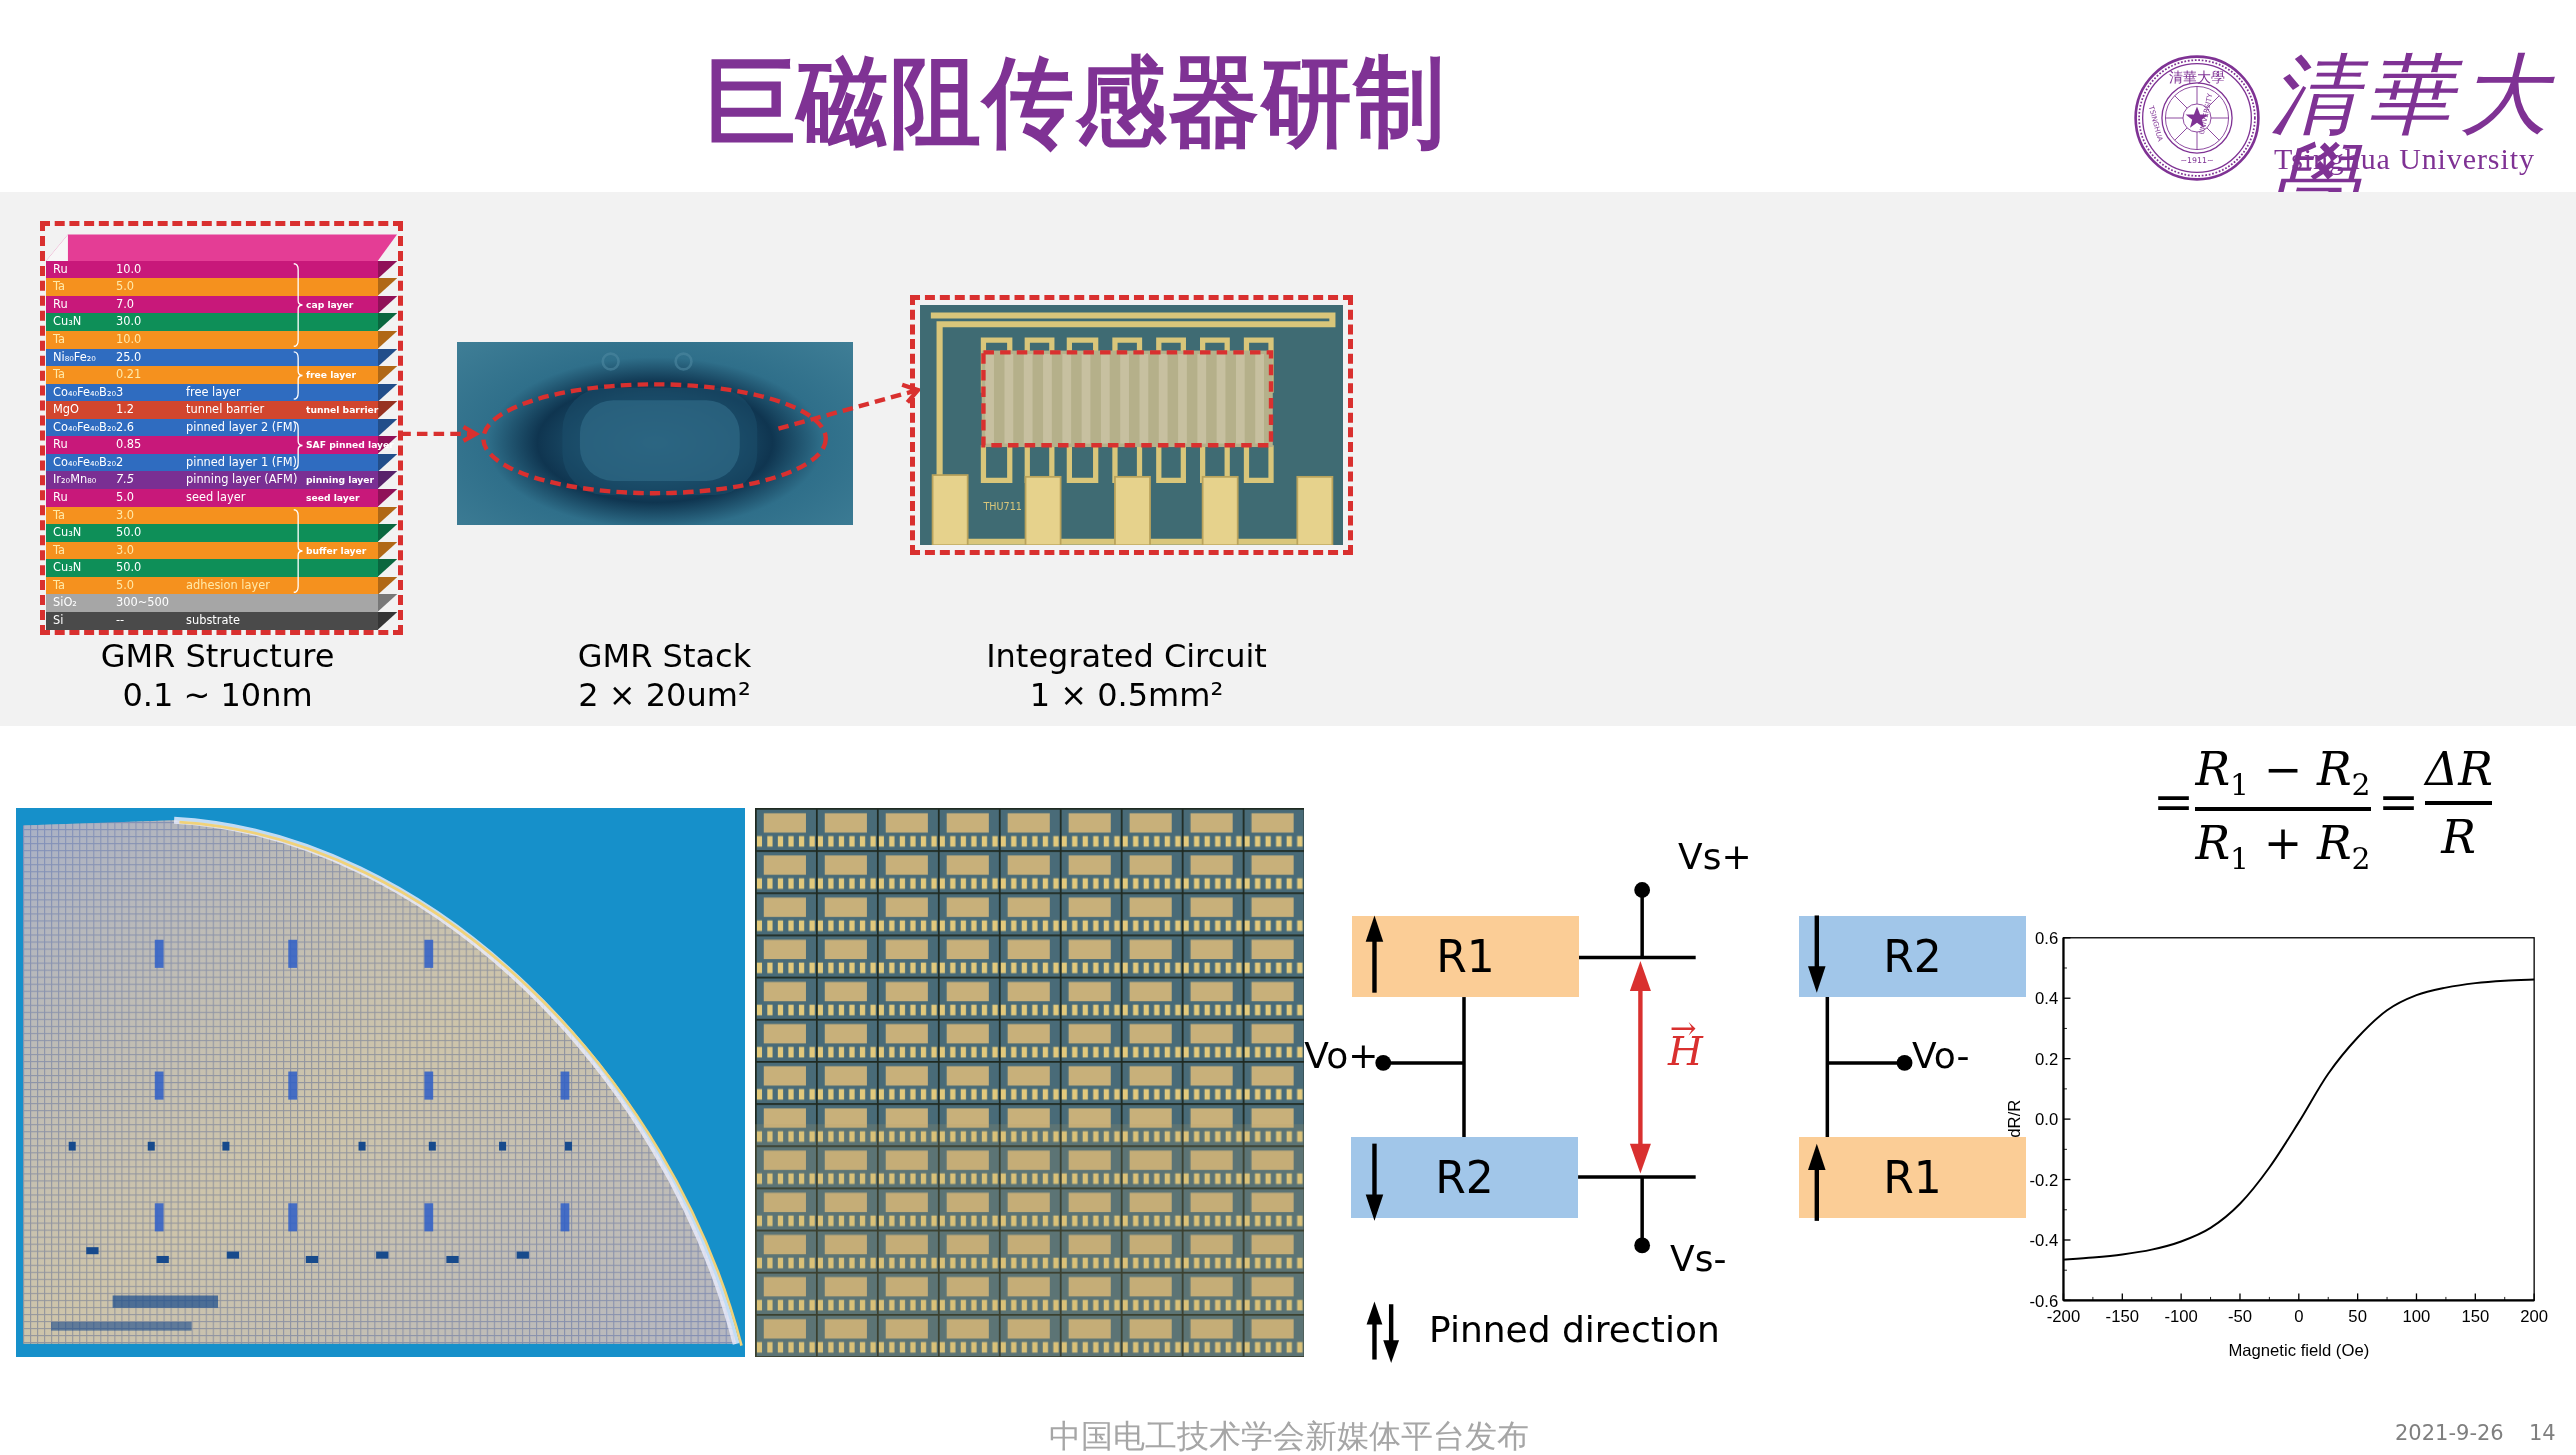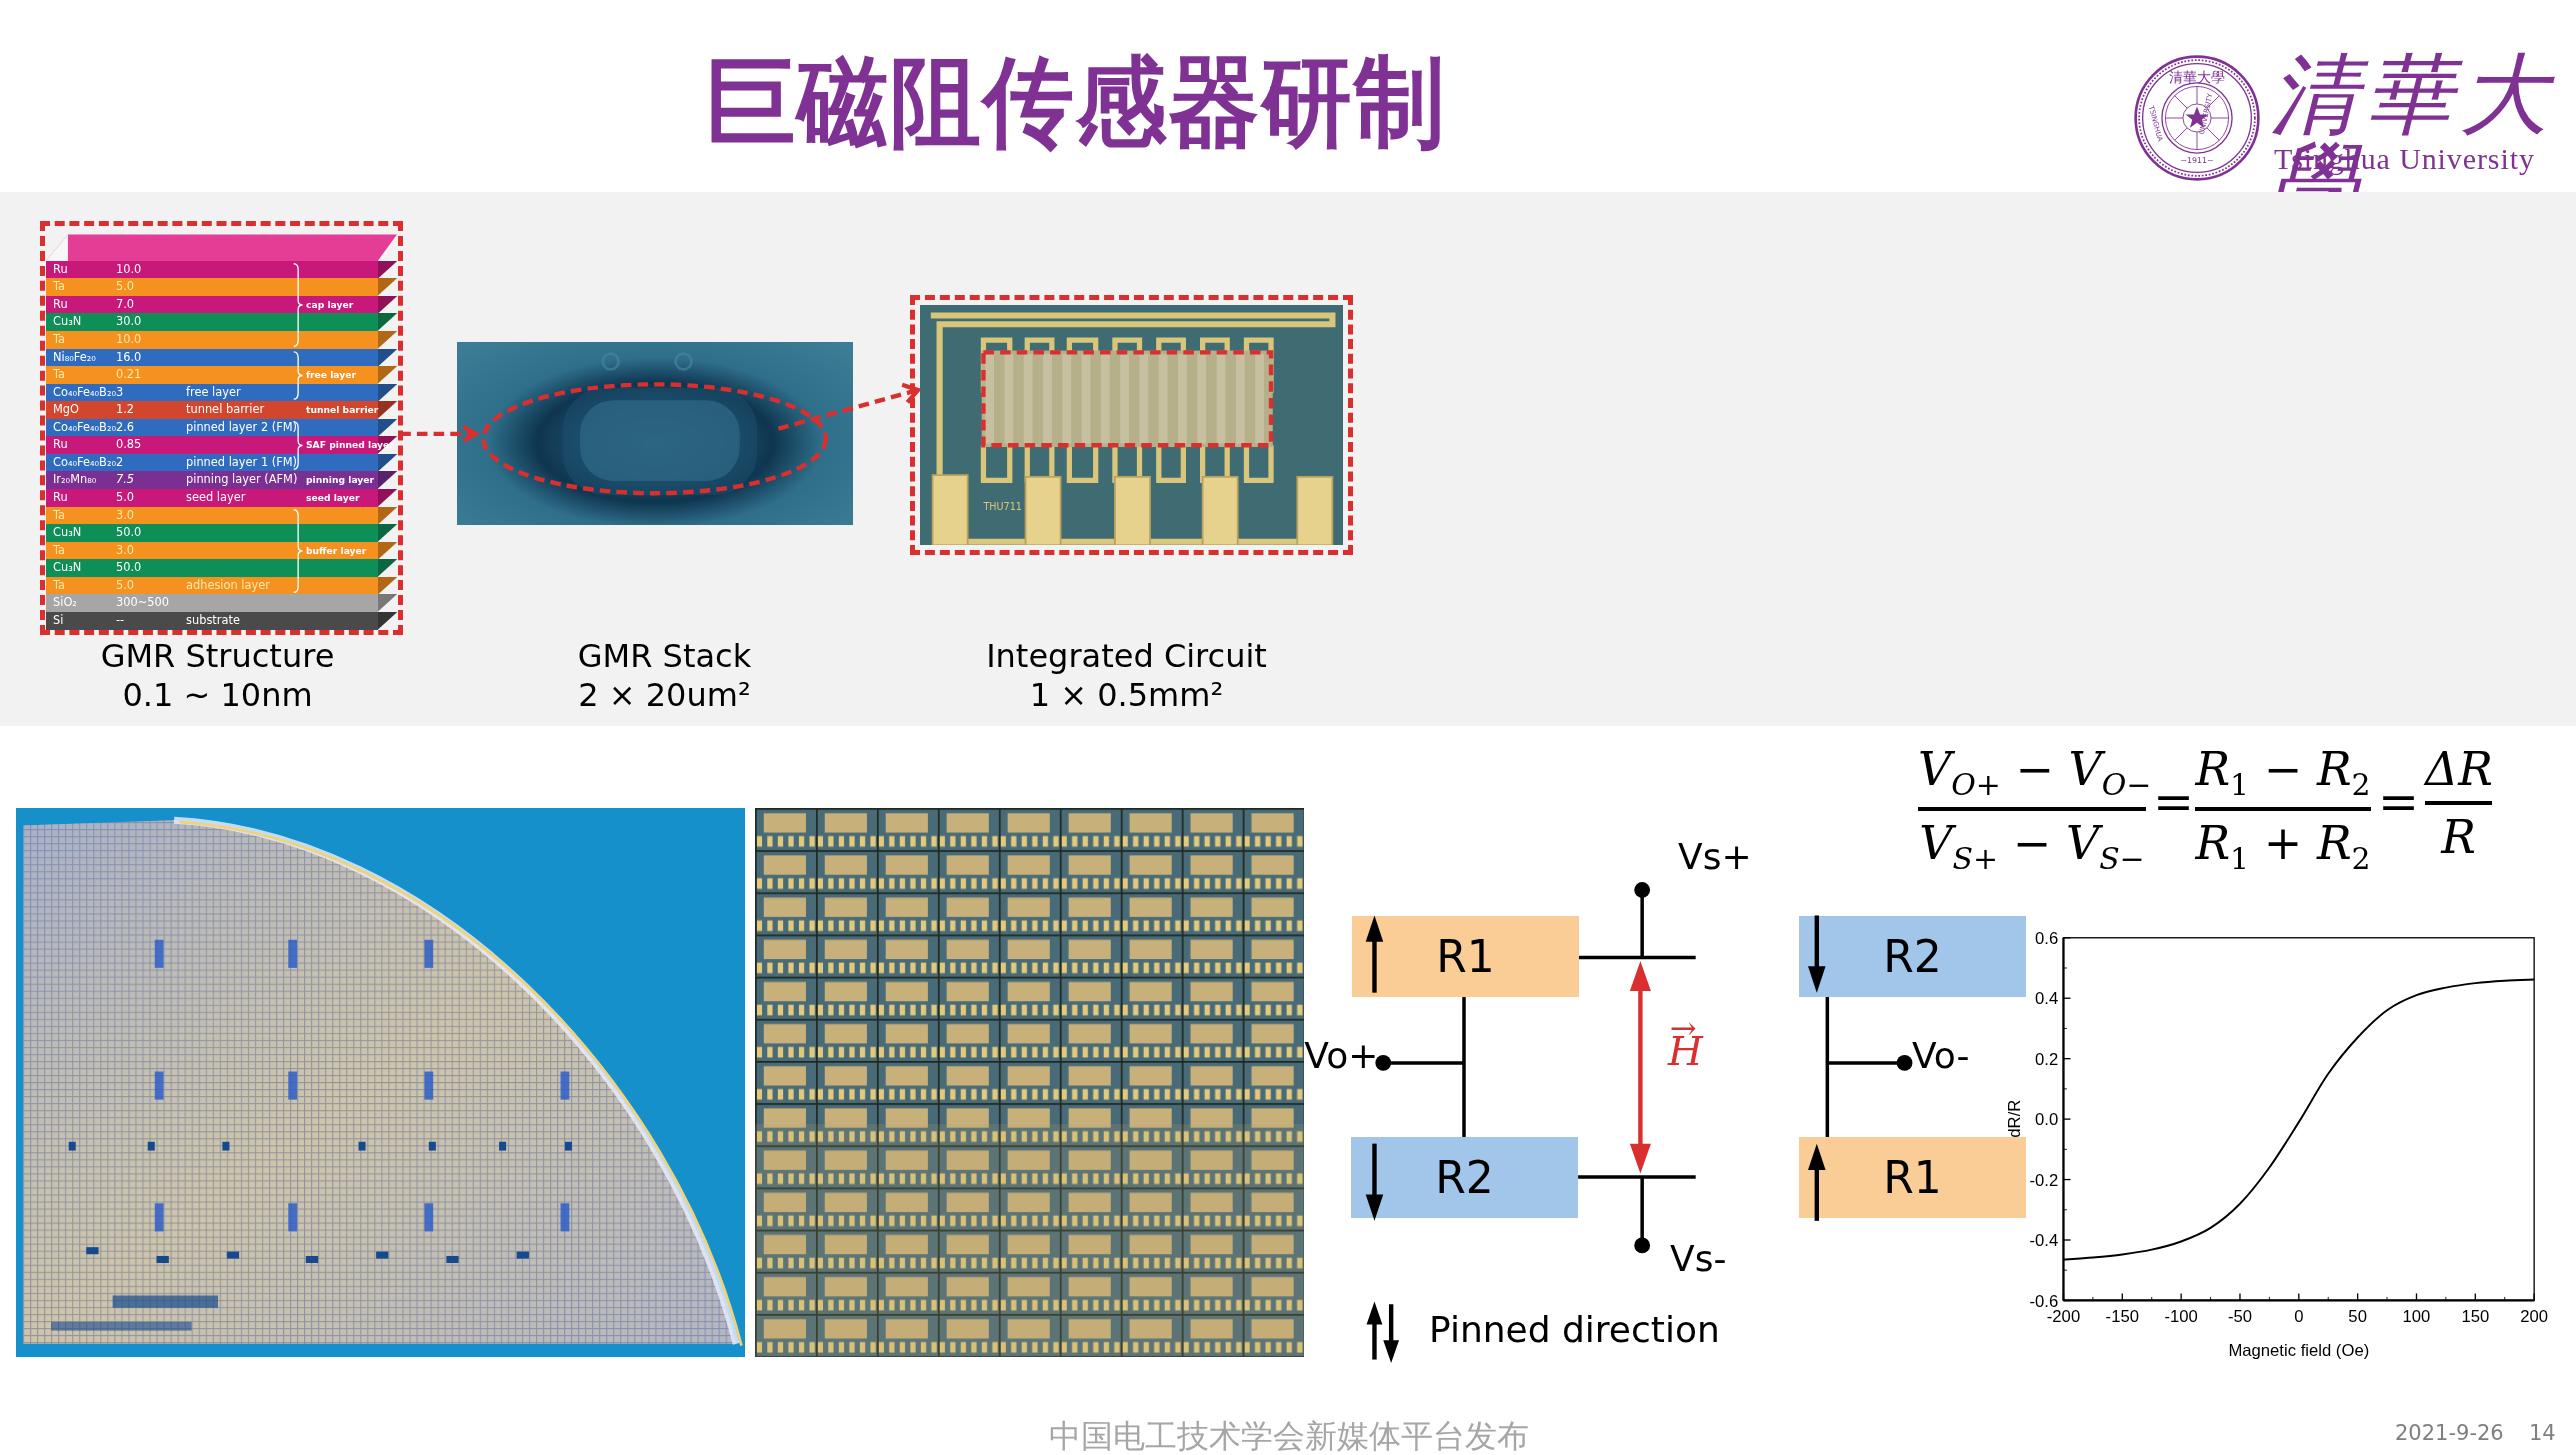--- a/index.html
+++ b/index.html
@@ -105,21 +105,21 @@
     </div>
     <div class="layer-side" style="top: 83px; background: rgb(14, 143, 88); filter: brightness(0.72); clip-path: polygon(0px 0px, 100% -100%, 100% 0%, 0px 100%);"></div>
     <div class="layer" style="top: 101px; background: rgb(245, 145, 30);">
       <span class="m" style="color: rgb(255, 233, 168);">Ta</span>
       <span class="t" style="color: rgb(255, 233, 168);">10.0</span>
       <span class="d" style="color: rgb(255, 233, 168);"></span>
     </div>
     <div class="layer-side" style="top: 101px; background: rgb(245, 145, 30); filter: brightness(0.72); clip-path: polygon(0px 0px, 100% -100%, 100% 0%, 0px 100%);"></div>
     <div class="layer" style="top: 119px; background: rgb(47, 108, 192);">
       <span class="m" style="color: rgb(255, 255, 255);">Ni₈₀Fe₂₀</span>
-      <span class="t" style="color: rgb(255, 255, 255);">16.0</span>
+      <span class="t" style="color: rgb(255, 255, 255);">25.0</span>
       <span class="d" style="color: rgb(255, 255, 255);"></span>
     </div>
     <div class="layer-side" style="top: 119px; background: rgb(47, 108, 192); filter: brightness(0.72); clip-path: polygon(0px 0px, 100% -100%, 100% 0%, 0px 100%);"></div>
     <div class="layer" style="top: 136px; background: rgb(245, 145, 30);">
       <span class="m" style="color: rgb(255, 233, 168);">Ta</span>
       <span class="t" style="color: rgb(255, 233, 168);">0.21</span>
       <span class="d" style="color: rgb(255, 233, 168);"></span>
     </div>
     <div class="layer-side" style="top: 136px; background: rgb(245, 145, 30); filter: brightness(0.72); clip-path: polygon(0px 0px, 100% -100%, 100% 0%, 0px 100%);"></div>
     <div class="layer" style="top: 154px; background: rgb(47, 108, 192);">
@@ -459,25 +459,20 @@
   <div class="lbl" style="left:5.3px;top:218px;">Vo+</div>
   <div class="lbl" style="left:613px;top:218px;">Vo-</div>
   <div class="lbl" style="left:369px;top:211px;color:#D9302F;font-family:'DejaVu Serif',serif;font-style:italic;font-size:40px;">
     <span style="position:absolute;left:1.8px;top:-19.3px;font-style:normal;font-size:32px;">→</span>
     <span>H</span>
   </div>
   <div class="lbl" style="left:130px;top:492px;">Pinned direction</div>
 </div>
 
 <div class="abs formula">
-  <div class="frac" style="left:0;top:0;width:228px;">
-    <span class="num">V<sub>O+</sub> <span style="font-style:normal">−</span> V<sub>O−</sub></span>
-    <span class="bar"></span>
-    <span class="den">V<sub>S+</sub> <span style="font-style:normal">−</span> V<sub>S−</sub></span>
-  </div>
   <div class="eq" style="left:235px;top:32px;">=</div>
   <div class="frac" style="left:277px;top:0;width:176px;">
     <span class="num">R<sub style="font-style:normal">1</sub> <span style="font-style:normal">−</span> R<sub style="font-style:normal">2</sub></span>
     <span class="bar"></span>
     <span class="den">R<sub style="font-style:normal">1</sub> <span style="font-style:normal">+</span> R<sub style="font-style:normal">2</sub></span>
   </div>
   <div class="eq" style="left:460px;top:32px;">=</div>
   <div class="frac" style="left:507px;top:0;width:67px;">
     <span class="num">ΔR</span>
     <span class="bar"></span>

